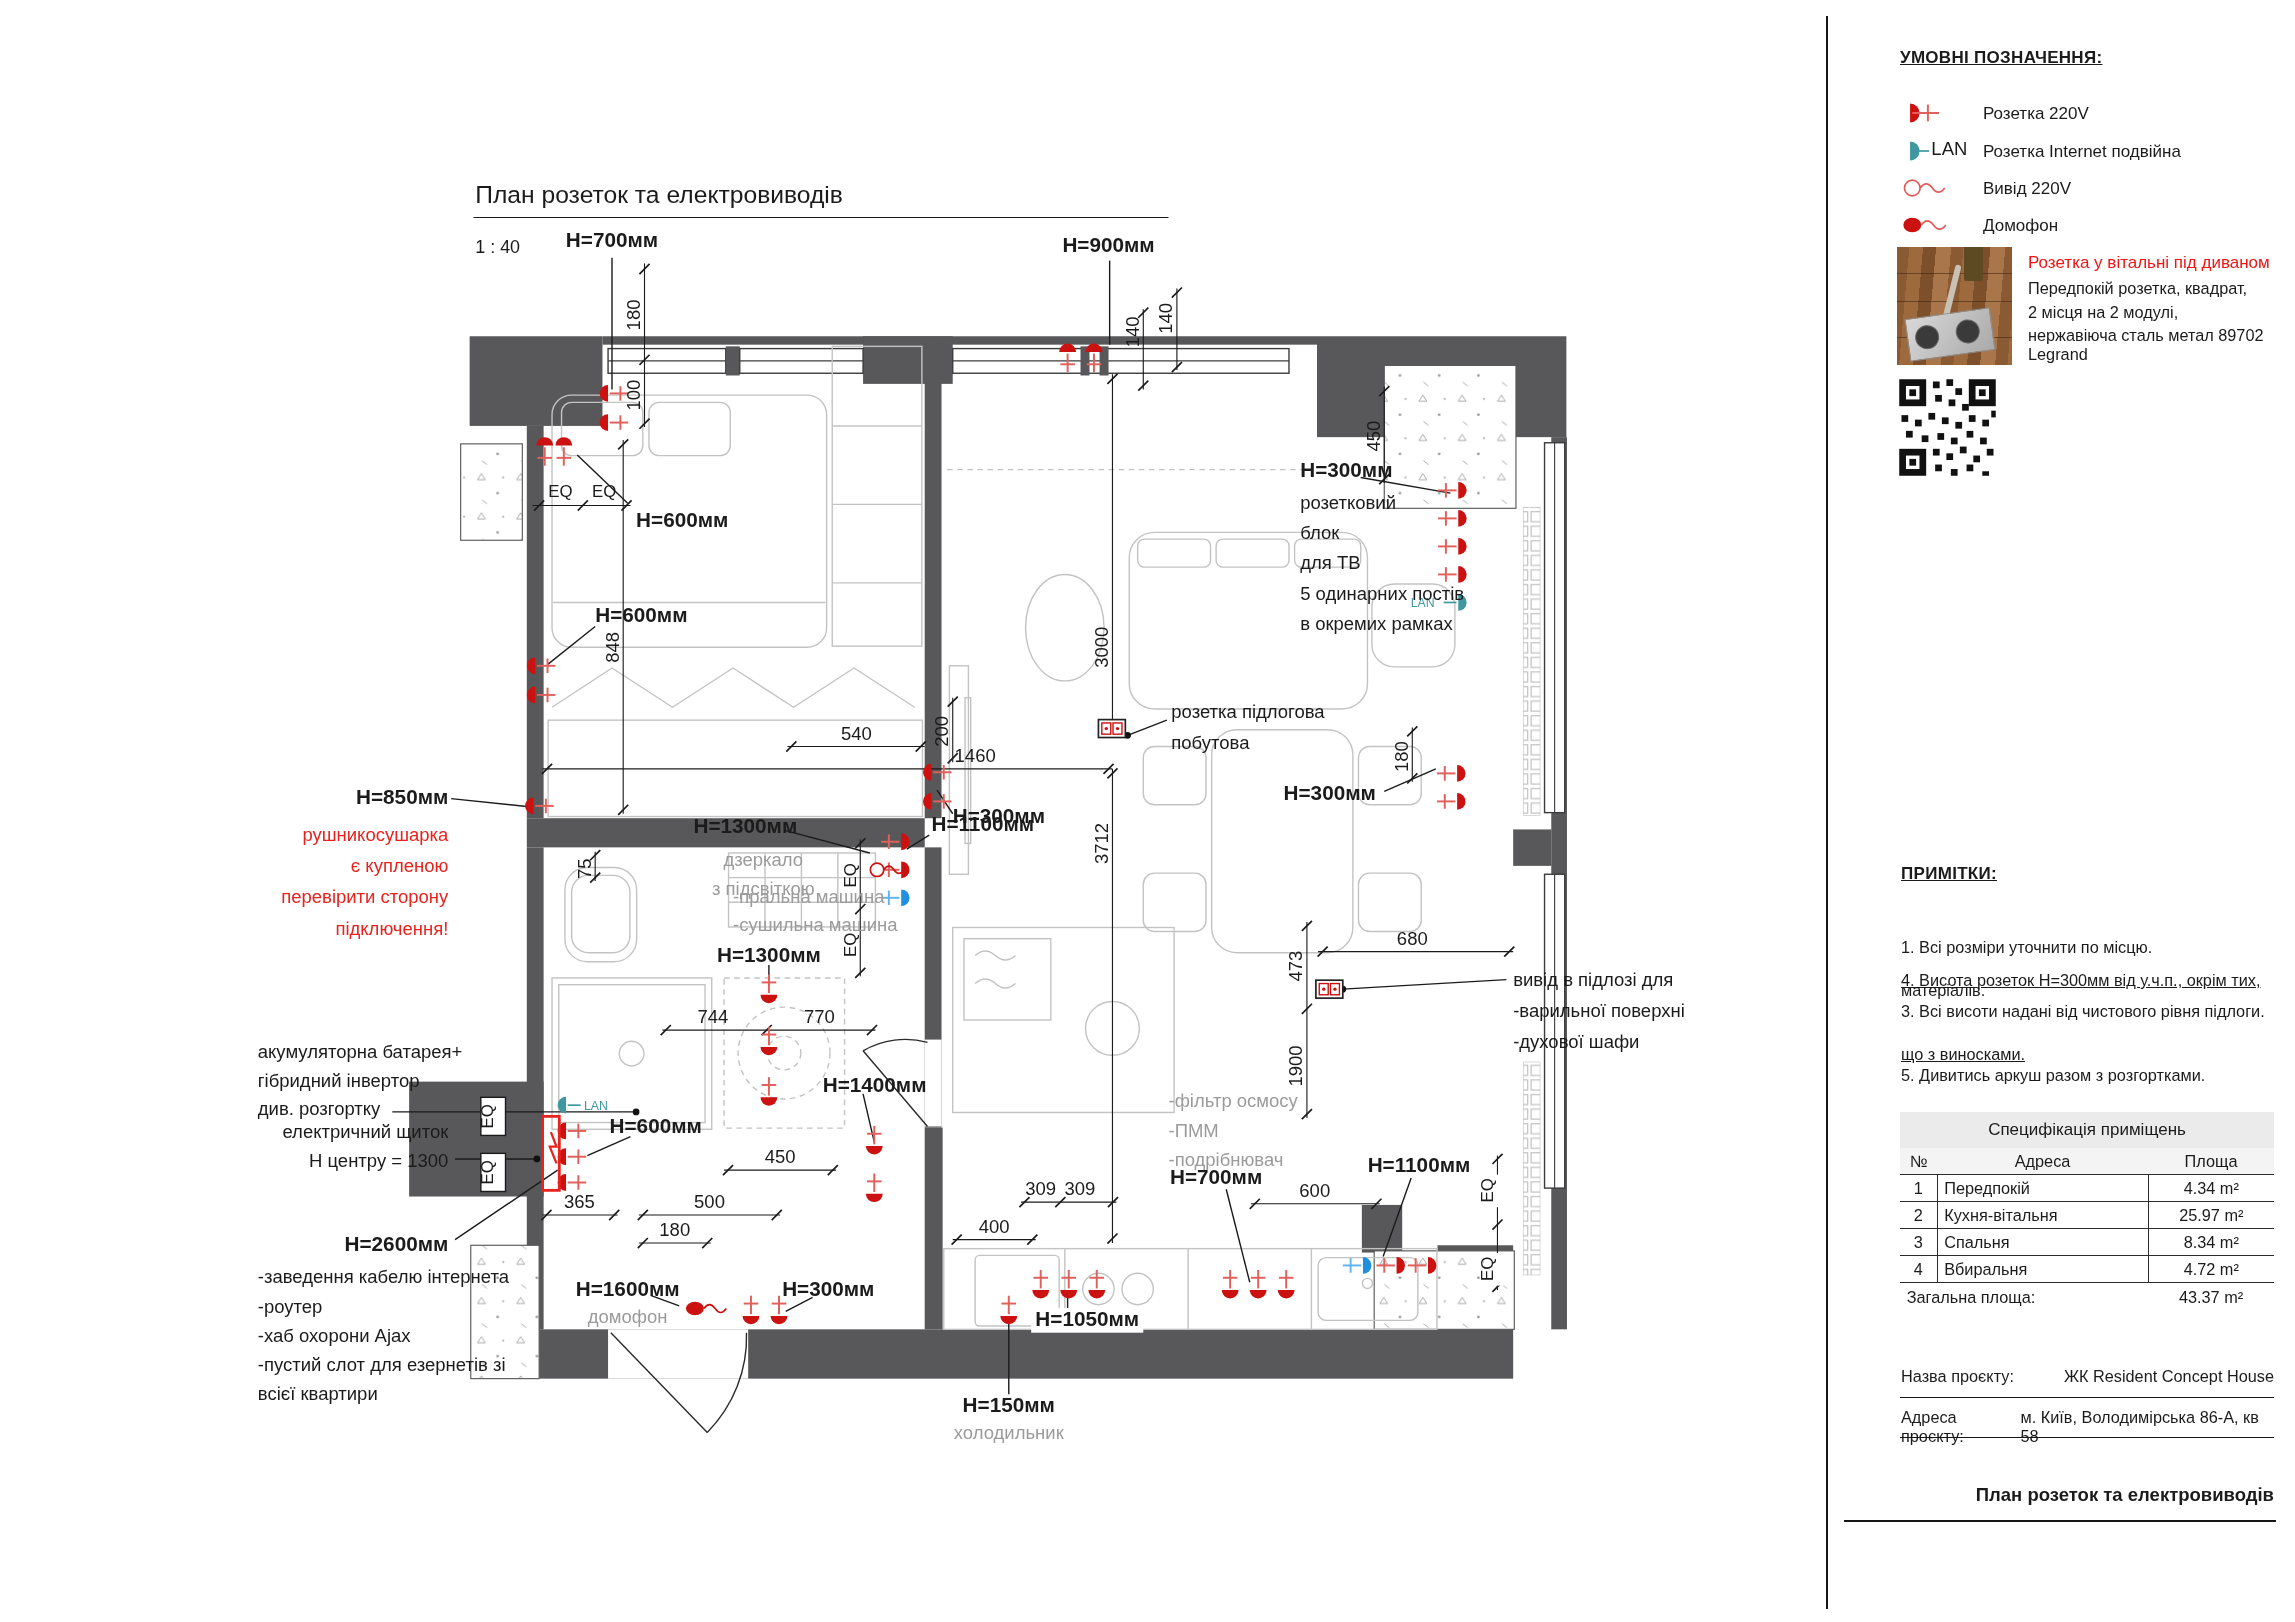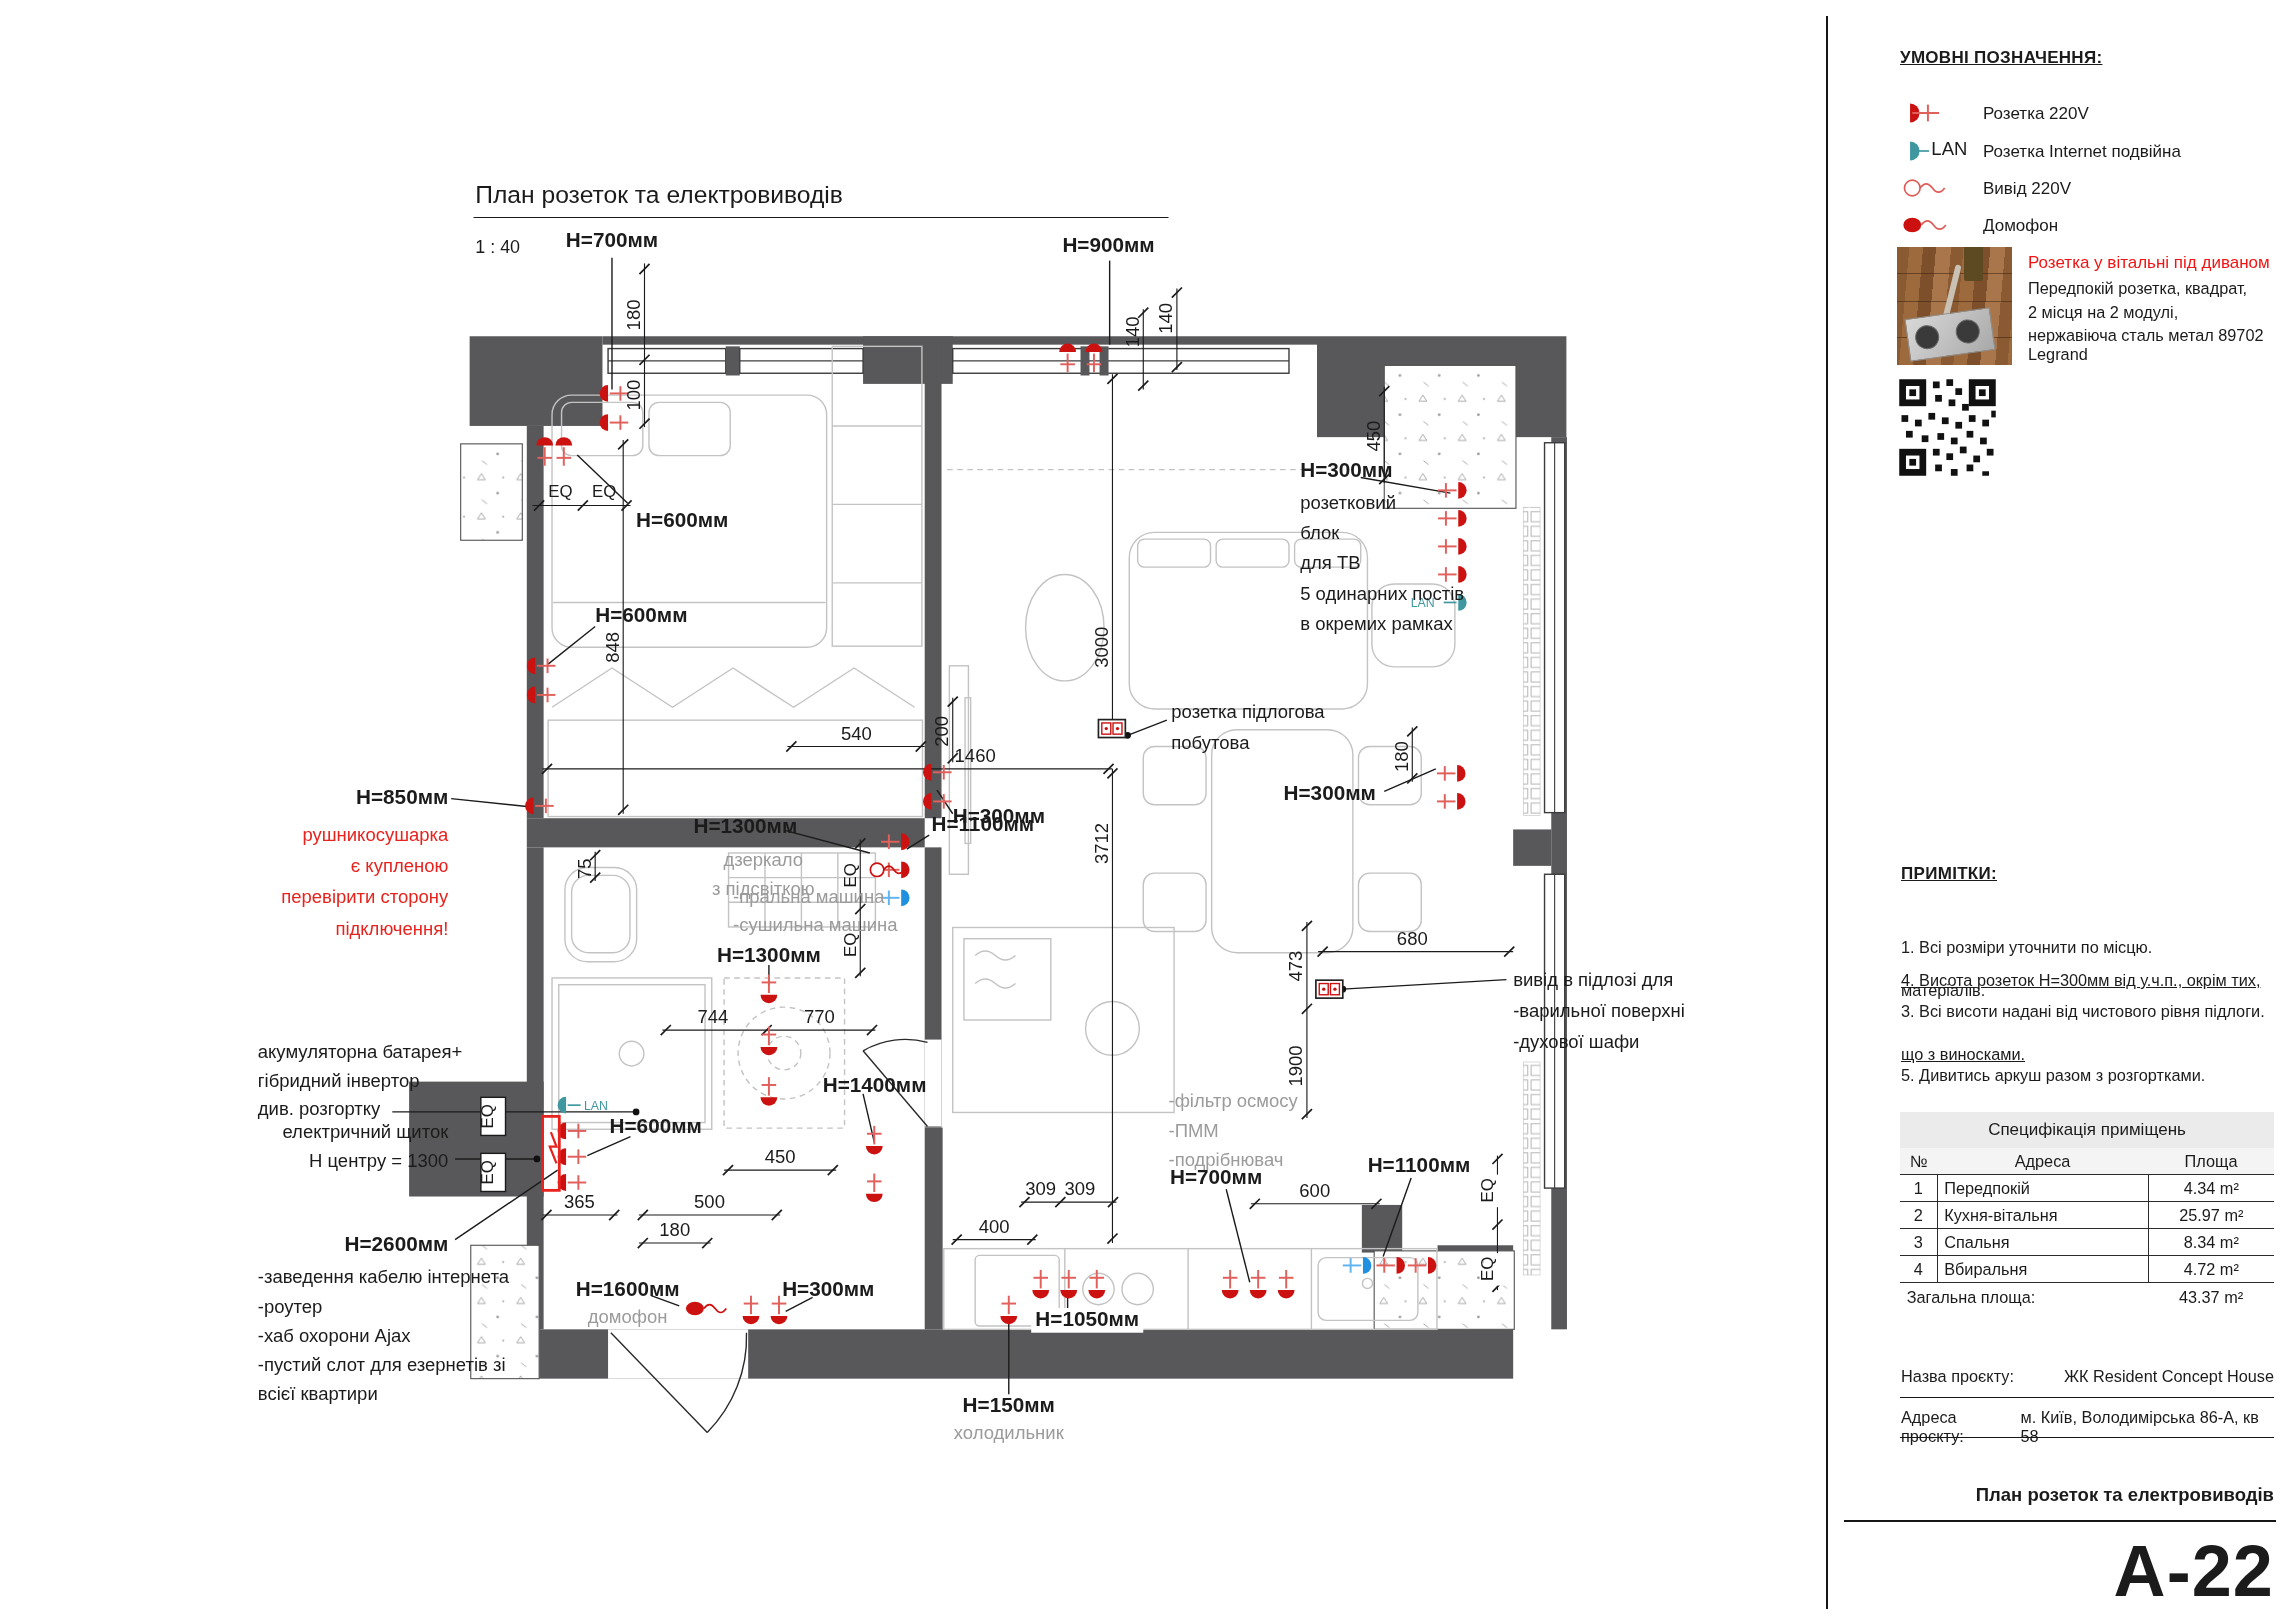--- a/index.html
+++ b/index.html
@@ -672,17 +672,16 @@
   </div>
   <div class="hline" style="left:73px;top:1397px;width:374px;"></div>
   <div class="abs proj-row" style="left:74px;top:1408px;">
     <span>Адреса проєкту:</span>
     <span>м. Київ, Володимірська 86-А, кв 58</span>
   </div>
   <div class="hline" style="left:73px;top:1437px;width:374px;"></div>
 
   <div class="abs footer-title" style="left:74px;top:1484px;">План розеток та електровиводів</div>
   <div class="thick" style="left:17px;top:1520px;width:432px;"></div>
-  <div class="abs code" style="left:74px;top:1530px;">A-22</div>
 </div>
 
 </div>
 
 
 </body></html>

